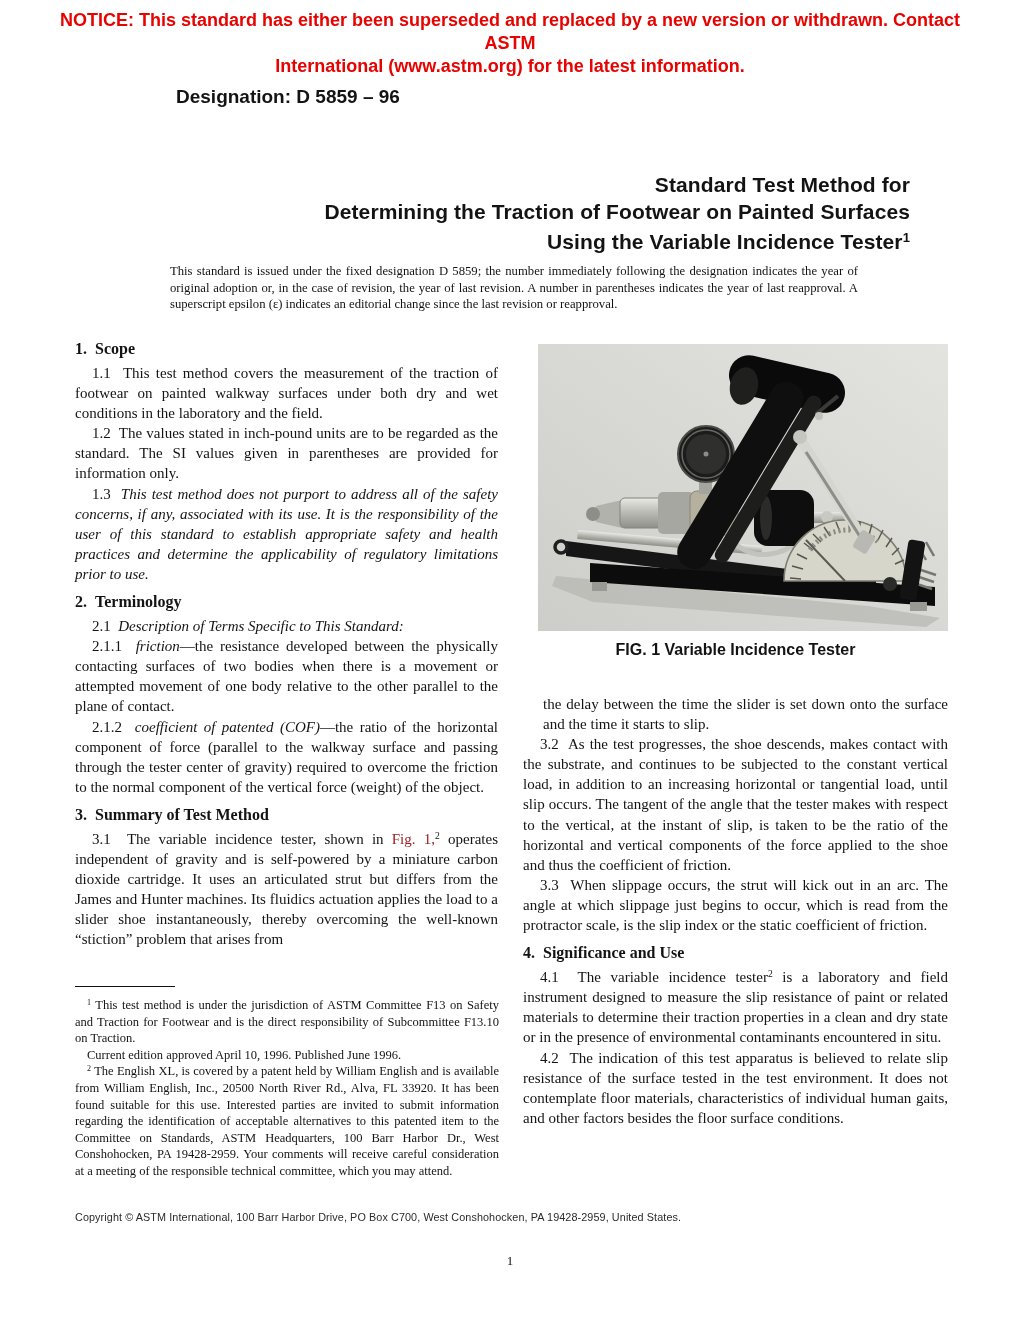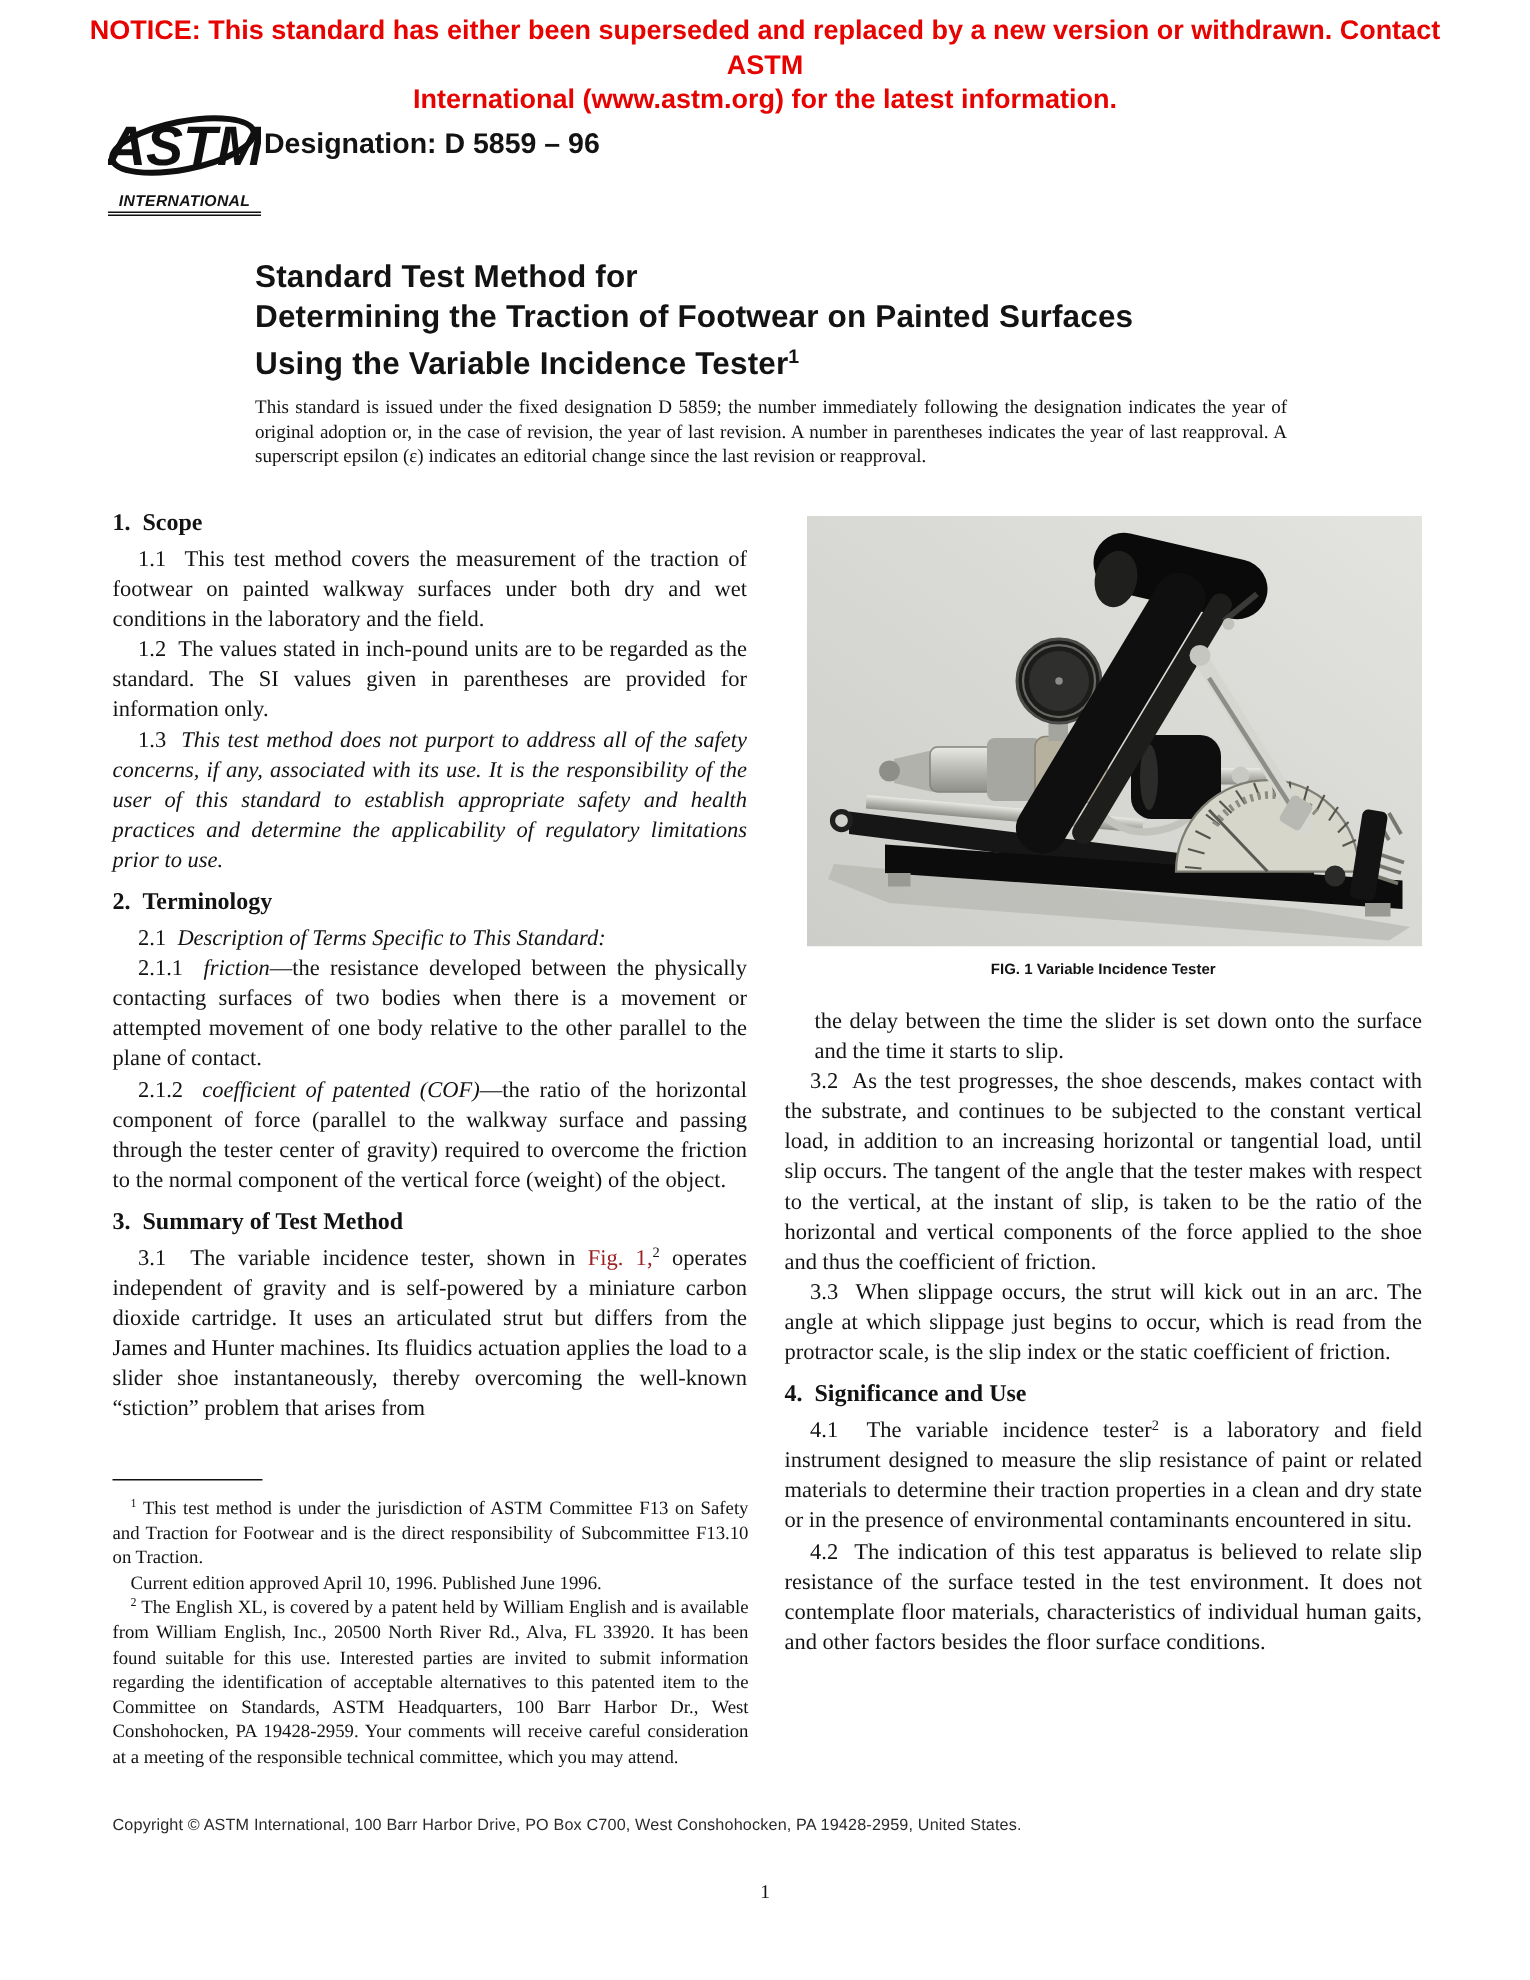--- a/index.html
+++ b/index.html
@@ -30,21 +30,21 @@
   .designation{
     position:absolute;left:176px;top:86px;
     font-family:"Liberation Sans","DejaVu Sans",sans-serif;
     font-weight:bold;font-size:19px;
   }
 
   
   .title-block{
     position:absolute;left:170px;top:172px;width:740px;
     font-family:"Liberation Sans","DejaVu Sans",sans-serif;
-    font-weight:bold;font-size:21px;line-height:26.5px;letter-spacing:.1px;
+    font-weight:bold;font-size:21px;line-height:26.5px;letter-spacing:.1px;text-align:right;
   }
   .title-block sup{font-size:0.62em;vertical-align:0.55em;}
 
   
   .issuance{
     position:absolute;left:170px;top:263px;width:688px;
     font-size:12.7px;line-height:16.6px;text-align:justify;
   }
 
   
@@ -62,22 +62,22 @@
   .body-para.noindent{text-indent:0;margin-left:20px;}
   .seg-italic{font-style:italic;}
   .seg-red{color:var(--link-red,#9c2123);}
   .seg-sup{font-size:0.64em;vertical-align:0.52em;line-height:0;}
 
   
   figure{margin:0 0 0 0;padding:0;}
   .photo{display:block;width:410px;height:287px;margin-left:15px;margin-top:8px;}
   figcaption{
     font-family:"Liberation Sans","DejaVu Sans",sans-serif;
-    font-weight:bold;font-size:10px;text-align:center;
-    margin:10px 0 19px 0;
+    font-weight:bold;font-size:16px;text-align:center;
+    margin:10px 0 35px 0;
   }
 
   
   .footnotes{position:absolute;left:75px;top:986px;width:424px;}
   .fn-rule{width:100px;border-top:1.5px solid #111;margin-bottom:10px;}
   .footnotes .body-para{font-size:12.5px;line-height:16.6px;text-indent:12px;}
 
   
   .copyright{
     position:absolute;left:75px;top:1211px;width:800px;
@@ -92,27 +92,20 @@
 </head>
 <body>
 
 <div class="page">
 
   <div class="notice">
     <div>NOTICE: This standard has either been superseded and replaced by a new version or withdrawn.  Contact ASTM</div>
     <div>International (www.astm.org) for the latest information.</div>
   </div>
 
-  <div class="logo">
-    <svg width="102" height="62" viewBox="0 0 102 62">
-      <ellipse cx="50" cy="27" rx="48" ry="16" fill="none" stroke="#101010" stroke-width="4" transform="rotate(-11 50 27)"></ellipse>
-      <text x="51" y="40" text-anchor="middle" font-family="Liberation Sans, DejaVu Sans, sans-serif" font-size="37" font-weight="bold" font-style="italic" fill="#101010">ASTM</text>
-    </svg>
-    <div class="logo-sub">INTERNATIONAL</div>
-  </div>
 
   <div class="designation">Designation: D 5859 – 96</div>
 
   <div class="title-block">
     <div>Standard Test Method for</div>
     <div>Determining the Traction of Footwear on Painted Surfaces</div>
     <div><span>Using the Variable Incidence Tester</span><sup>1</sup></div>
   </div>
 
   <div class="issuance">This standard is issued under the fixed designation D 5859; the number immediately following the designation indicates the year of original adoption or, in the case of revision, the year of last revision. A number in parentheses indicates the year of last reapproval. A superscript epsilon (ε) indicates an editorial change since the last revision or reapproval.</div>

